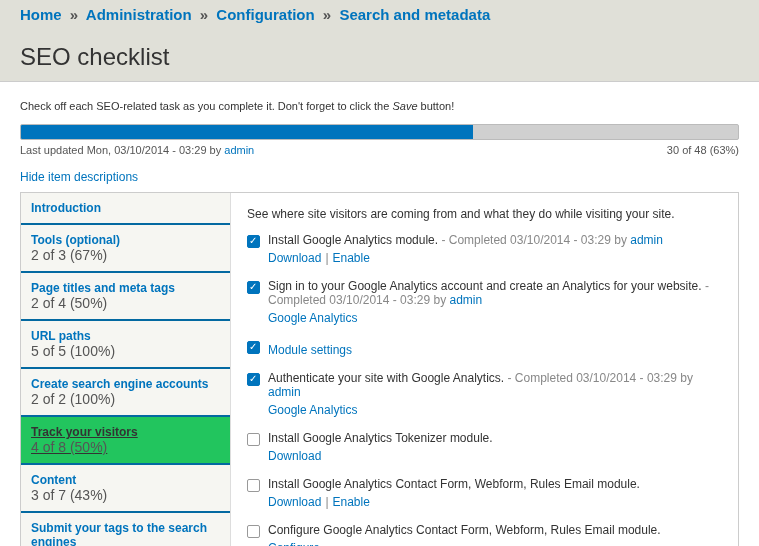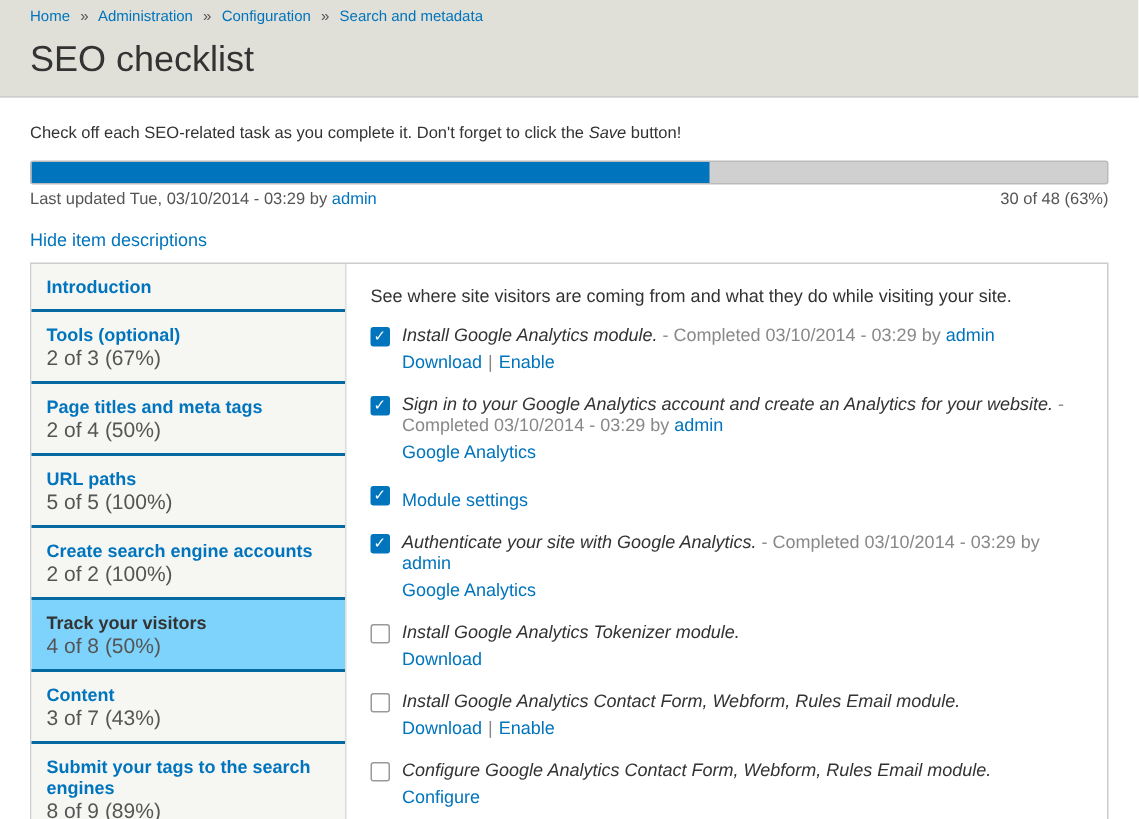--- a/index.html
+++ b/index.html
@@ -10,21 +10,21 @@
     background: #fff;
     width: 759px;
   }
   a { color: #0074bd; text-decoration: none; }
 
   .header {
     background: #e0e0d8;
     padding: 6px 20px 10px 20px;
     border-bottom: 1px solid #ccc;
   }
-  .breadcrumb { font-size: 10px; color: #555; margin-bottom: 9px; }
+  .breadcrumb { font-size: 15px; color: #555; margin-bottom: 20px; font-weight: bold; }
   .breadcrumb .sep { margin: 0 4px; color: #555; }
   .page-title {
     font-size: 24px;
     font-weight: normal;
     color: #333;
   }
 
   .content { padding: 18px 20px 0 20px; }
   .intro-text { font-size: 11px; color: #333; margin-bottom: 12px; }
   .intro-text .em { font-style: italic; }
@@ -62,38 +62,38 @@
     background: #f6f6f2;
     border-right: 1px solid #ddd;
   }
   .sidebar-item {
     padding: 8px 10px;
     border-bottom: 2px solid #0369a1;
     cursor: pointer;
   }
   .sidebar-item .label { color: #0074bd; font-weight: bold; display: block; }
   .sidebar-item .meta { color: #555; font-size: 14px; }
-  .sidebar-item.active { background: #7dd3fc; }
+  .sidebar-item.active { background: #22c55e; text-decoration: underline; }
   .sidebar-item.active .label { color: #333; }
 
   .panel {
     flex: 1;
     padding: 14px 16px 10px 16px;
     overflow: hidden;
   }
   .panel-desc { margin-bottom: 12px; color: #333; }
   .task {
     margin-bottom: 14px;
     display: flex;
     align-items: flex-start;
     gap: 8px;
   }
   .task input[type="checkbox"] { margin-top: 2px; flex-shrink: 0; }
   .task-body { flex: 1; }
-  .task-title { color: #333; font-style: italic; }
+  .task-title { color: #333; }
   .task-completed { color: #888; }
   .task-links { margin-top: 4px; }
   .task-links .sep { color: #888; margin: 0 4px; }
   .checkbox {
     appearance: none;
     width: 13px; height: 13px;
     border: 1px solid #999;
     border-radius: 2px;
     background: #fff;
     cursor: pointer;
@@ -132,21 +132,21 @@
   <p class="intro-text">
     <span>Check off each SEO-related task as you complete it. Don't forget to click the </span><span class="em">Save</span><span> button!</span>
   </p>
 
   <div class="progress-wrap">
     <div class="progress-bar">
       <div class="progress-fill" id="progress-fill" style="width: 63%;"></div>
     </div>
     <div class="progress-meta">
       <span>
-        <span>Last updated Tue, 03/10/2014 - 03:29 by </span><a href="#">admin</a>
+        <span>Last updated Mon, 03/10/2014 - 03:29 by </span><a href="#">admin</a>
       </span>
       <span>30 of 48 (63%)</span>
     </div>
   </div>
 
   <a href="#" class="toggle-link">Hide item descriptions</a>
 
   <div class="main-layout">
     <div class="sidebar" id="sidebar">
         <div class="sidebar-item">

